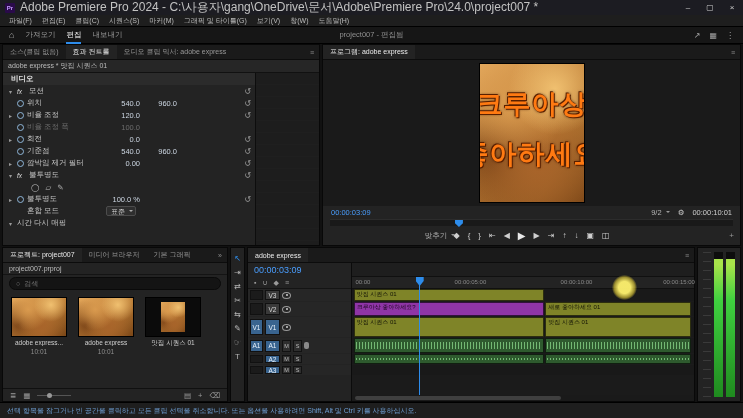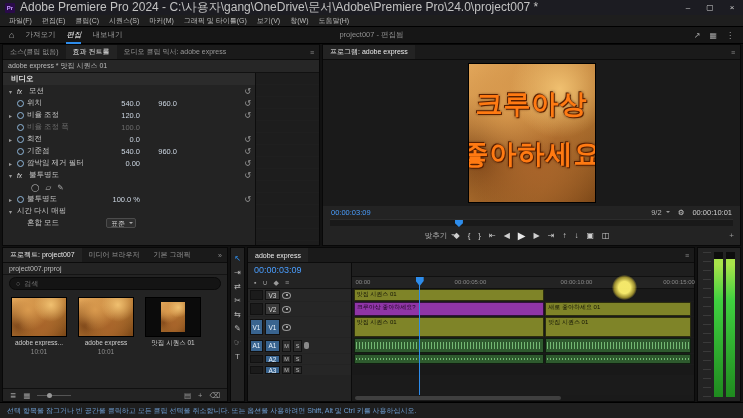--- a/index.html
+++ b/index.html
@@ -14,21 +14,21 @@
   .win-controls{display:flex;}
   .win-btn{width:22px;height:15px;font-size:8px;color:#cfcfcf;display:flex;align-items:center;justify-content:center;}
 
   
   .menubar{height:12px;background:#1e1e1e;display:flex;align-items:center;gap:10px;padding:0 9px;font-size:7px;color:#bdbdbd;border-bottom:1px solid #000;}
 
   
   .workspacebar{height:17px;background:#161616;display:flex;align-items:center;gap:11px;padding:0 9px;font-size:7.5px;color:#9d9d9d;position:relative;border-bottom:1px solid #000;}
   .ws-home{font-size:9px;color:#bdbdbd;}
   .ws-tab{height:17px;display:flex;align-items:center;}
-  .ws-tab.active{color:#fff;box-shadow:inset 0 -2px 0 #2d8ceb;font-style:italic;}
+  .ws-tab.active{color:#fff;box-shadow:inset 0 -2px 0 #2d8ceb;}
   .ws-project{position:absolute;left:50%;transform:translateX(-50%);color:#8f8f8f;text-align:right;}
   .ws-right{margin-left:auto;display:flex;gap:9px;color:#a5a5a5;font-size:8px;}
 
   
   .top-row{height:202px;display:flex;gap:2px;padding:0 2px;margin-bottom:1px;}
   .bottom-row{height:155px;display:flex;gap:2px;padding:0 2px;}
   .panel{background:#232323;border:1px solid #080808;display:flex;flex-direction:column;min-width:0;}
   .tabbar{height:15px;background:#1a1a1a;display:flex;align-items:stretch;font-size:7px;color:#999;flex:0 0 auto;border-bottom:1px solid #0c0c0c;}
   .tab{padding:0 7px;display:flex;align-items:center;white-space:nowrap;overflow:hidden;}
   .tab.active{background:#232323;color:#eaeaea;}
@@ -51,21 +51,21 @@
   .ec-val{color:#ccd6e2;width:34px;text-align:right;white-space:nowrap;flex:0 0 auto;}
   .ec-reset{margin-left:auto;padding-right:4px;color:#9a9a9a;font-size:8px;}
   .cb{width:8px;height:8px;border:1px solid #888;background:#2b2b2b;font-size:6px;line-height:7px;text-align:center;color:#ddd;flex:0 0 auto;}
   .dd{background:#2e2e2e;border:1px solid #4c4c4c;border-radius:2px;font-size:7px;padding:0 10px 0 4px;height:10px;line-height:9px;position:relative;color:#d5d5d5;}
   .dd::after{content:"";position:absolute;right:2px;top:3px;border:2.5px solid transparent;border-top-color:#aaa;}
   .mask-icons{gap:6px;padding-left:28px;color:#bdbdbd;}
 
   
   .program{flex:1;}
   .pm-view{flex:1;background:#1a1a1a;display:flex;align-items:center;justify-content:center;min-height:0;}
-  .video{width:126px;height:138px;position:relative;overflow:hidden;box-shadow:0 0 0 1px #000;}
+  .video{width:104px;height:138px;position:relative;overflow:hidden;box-shadow:0 0 0 1px #000;}
   .bread-bg{background:
     radial-gradient(circle at 72% 18%, #f0c070 0, rgba(240,192,112,0) 34%),
     radial-gradient(circle at 30% 30%, #d99a4e 0, rgba(217,154,78,0) 45%),
     radial-gradient(circle at 55% 75%, #a8642a 0, rgba(168,100,42,0) 55%),
     radial-gradient(circle at 12% 70%, #7c4518 0, rgba(124,69,24,0) 45%),
     linear-gradient(140deg,#e3a85c 0%,#b97a34 55%,#7a4617 100%);}
   .video .fill{position:absolute;inset:0;}
   .ov{position:absolute;width:200%;left:-50%;text-align:center;font-size:27px;font-weight:bold;color:#ff7a12;white-space:nowrap;text-shadow:1px 1px 0 #5a2000,-1px -1px 0 #5a2000,0 0 3px #301000;letter-spacing:1px;}
   .ov.l1{top:22px;}
   .ov.l2{top:72px;}
@@ -278,29 +278,29 @@
 
           <div class="ec-row">
             <span class="tw">▸</span>
             <span class="sw"></span>
             <span class="ec-label">불투명도</span>
             <span class="ec-val">100.0 %</span>
             <span class="ec-reset">↺</span>
           </div>
 
           <div class="ec-row">
-            <span class="tw">▾</span>
-            <span class="ec-label wide">시간 다시 매핑</span>
-          </div>
-
-          <div class="ec-row">
             <span class="tw"></span>
             <span class="tw"></span>
             <span class="ec-label">혼합 모드</span>
             <span class="dd">표준</span>
+          </div>
+
+          <div class="ec-row">
+            <span class="tw">▾</span>
+            <span class="ec-label wide">시간 다시 매핑</span>
           </div>
         </div>
         <div class="ec-right"></div>
       </div>
     </div>
 
     <div class="panel program">
       <div class="tabbar">
         <span class="tab active">프로그램: adobe express</span>
         <span class="panel-menu">≡</span>

